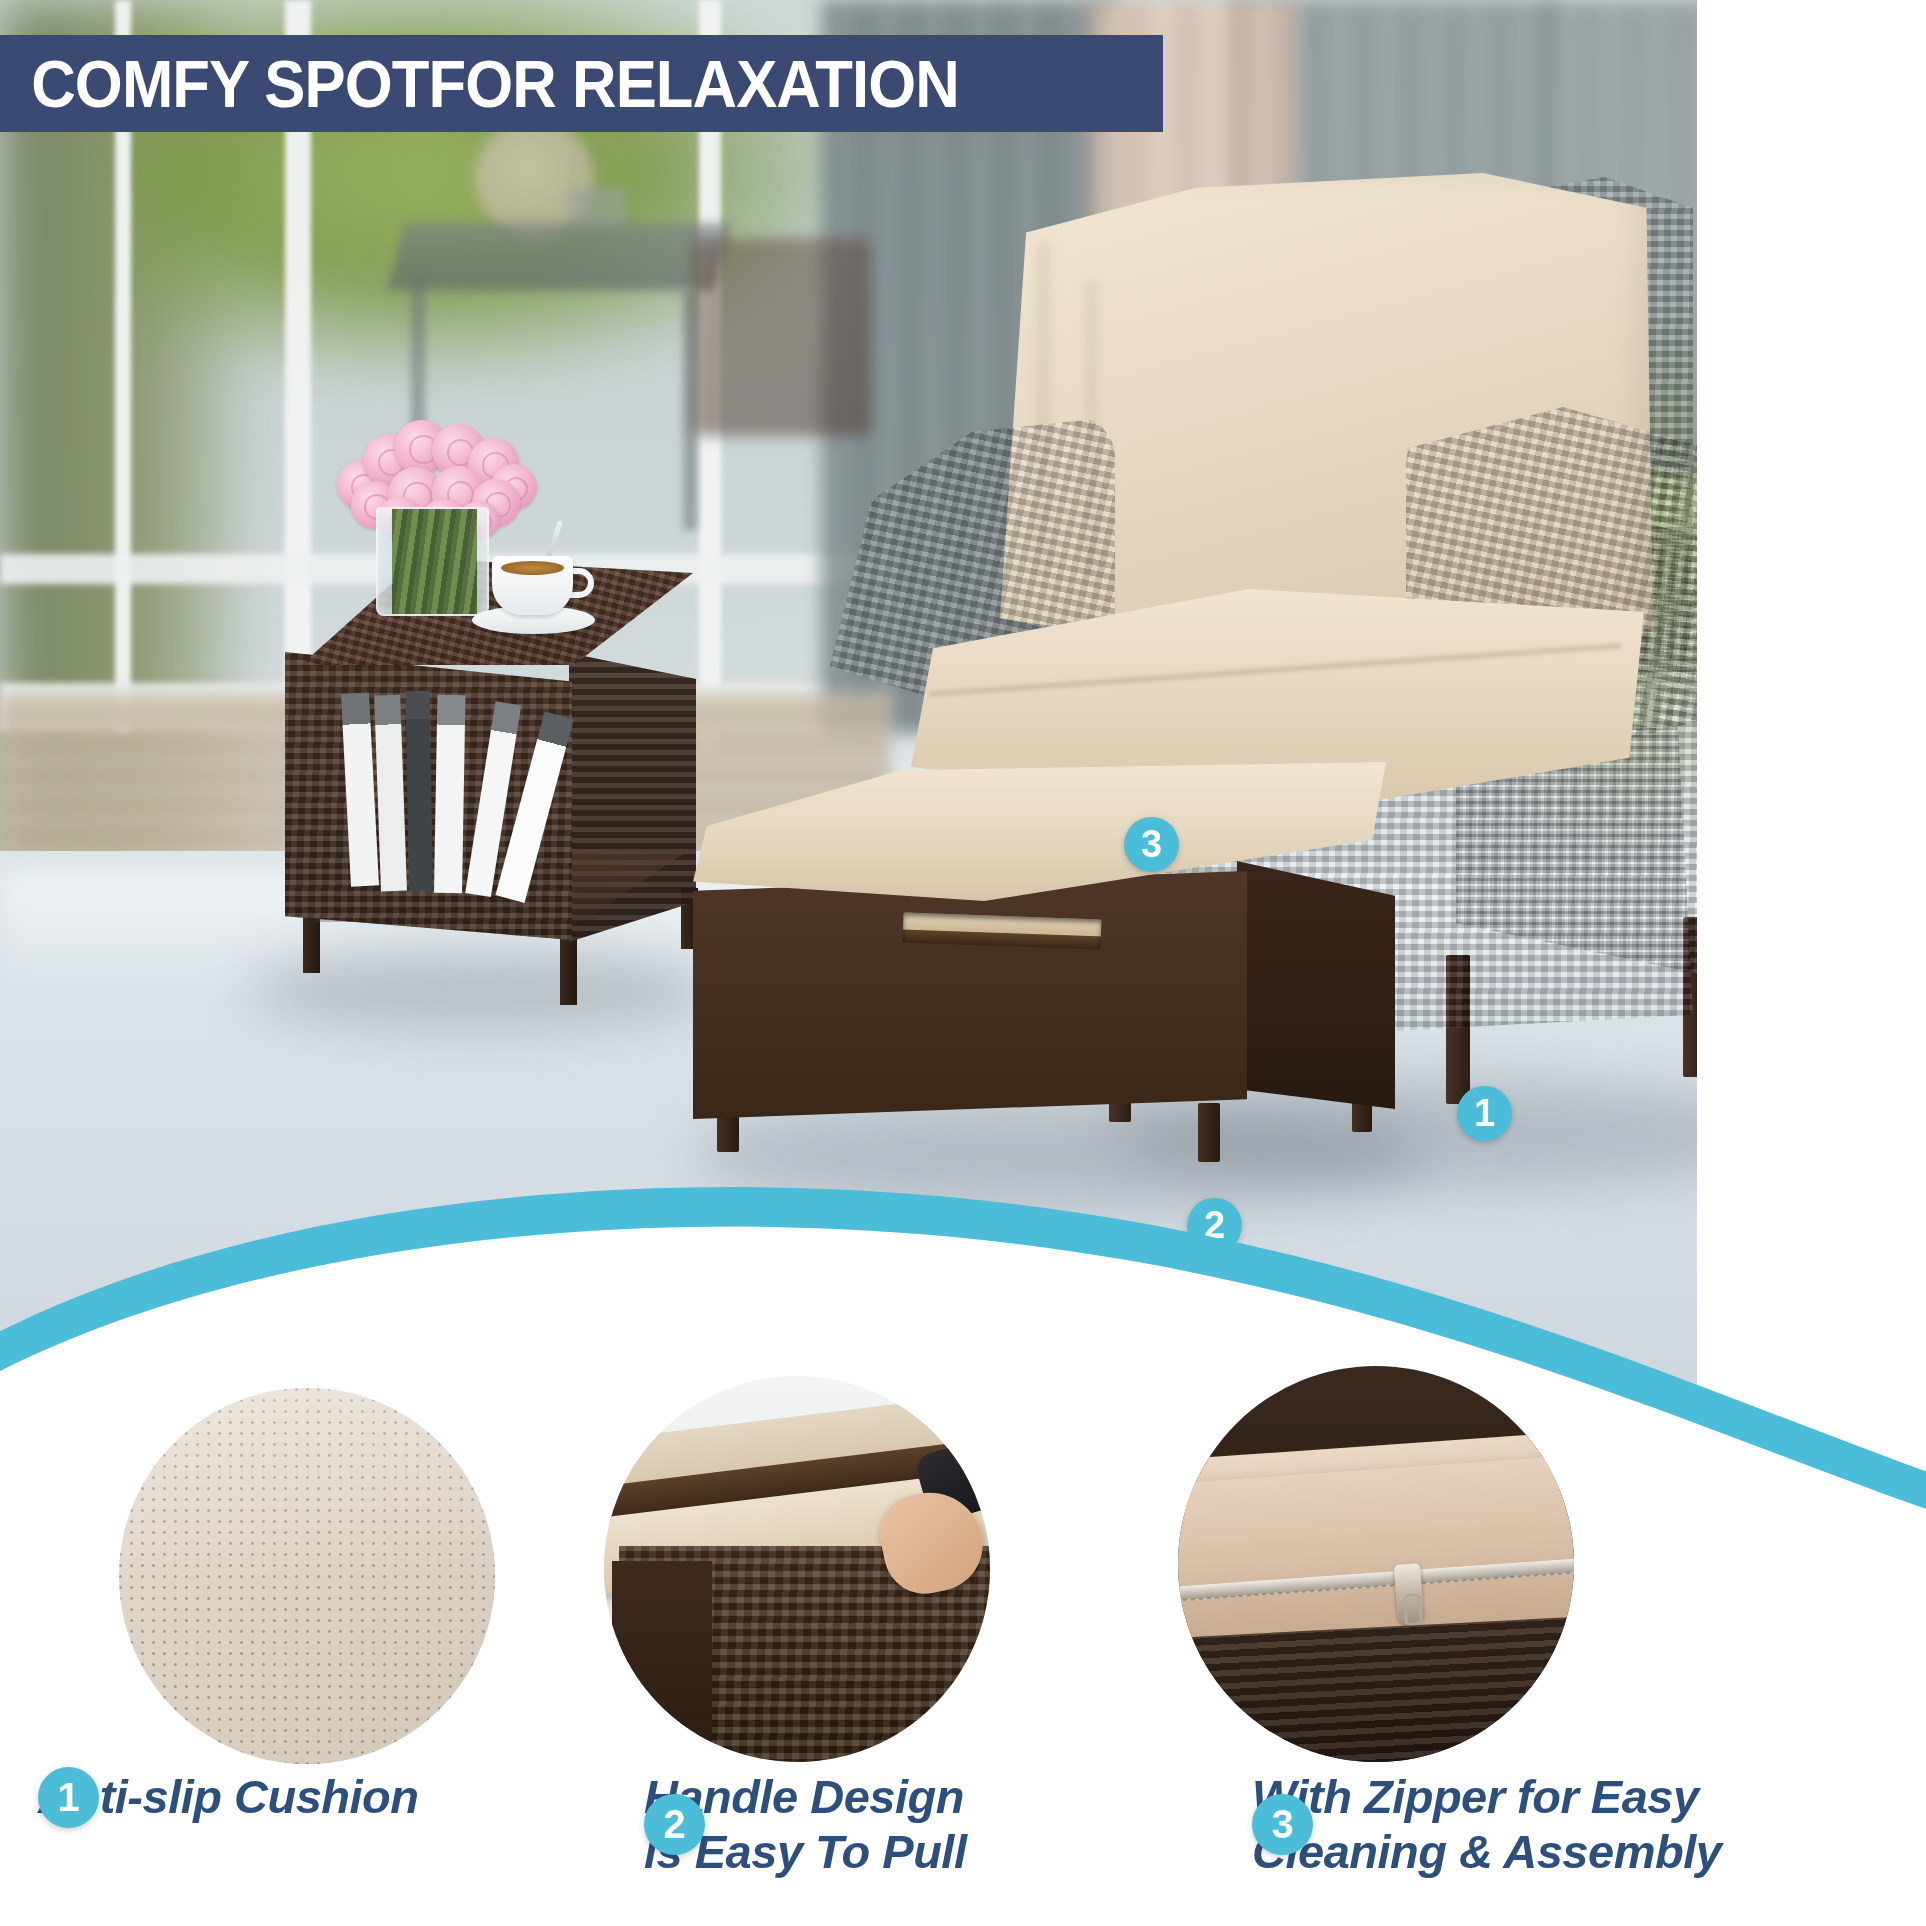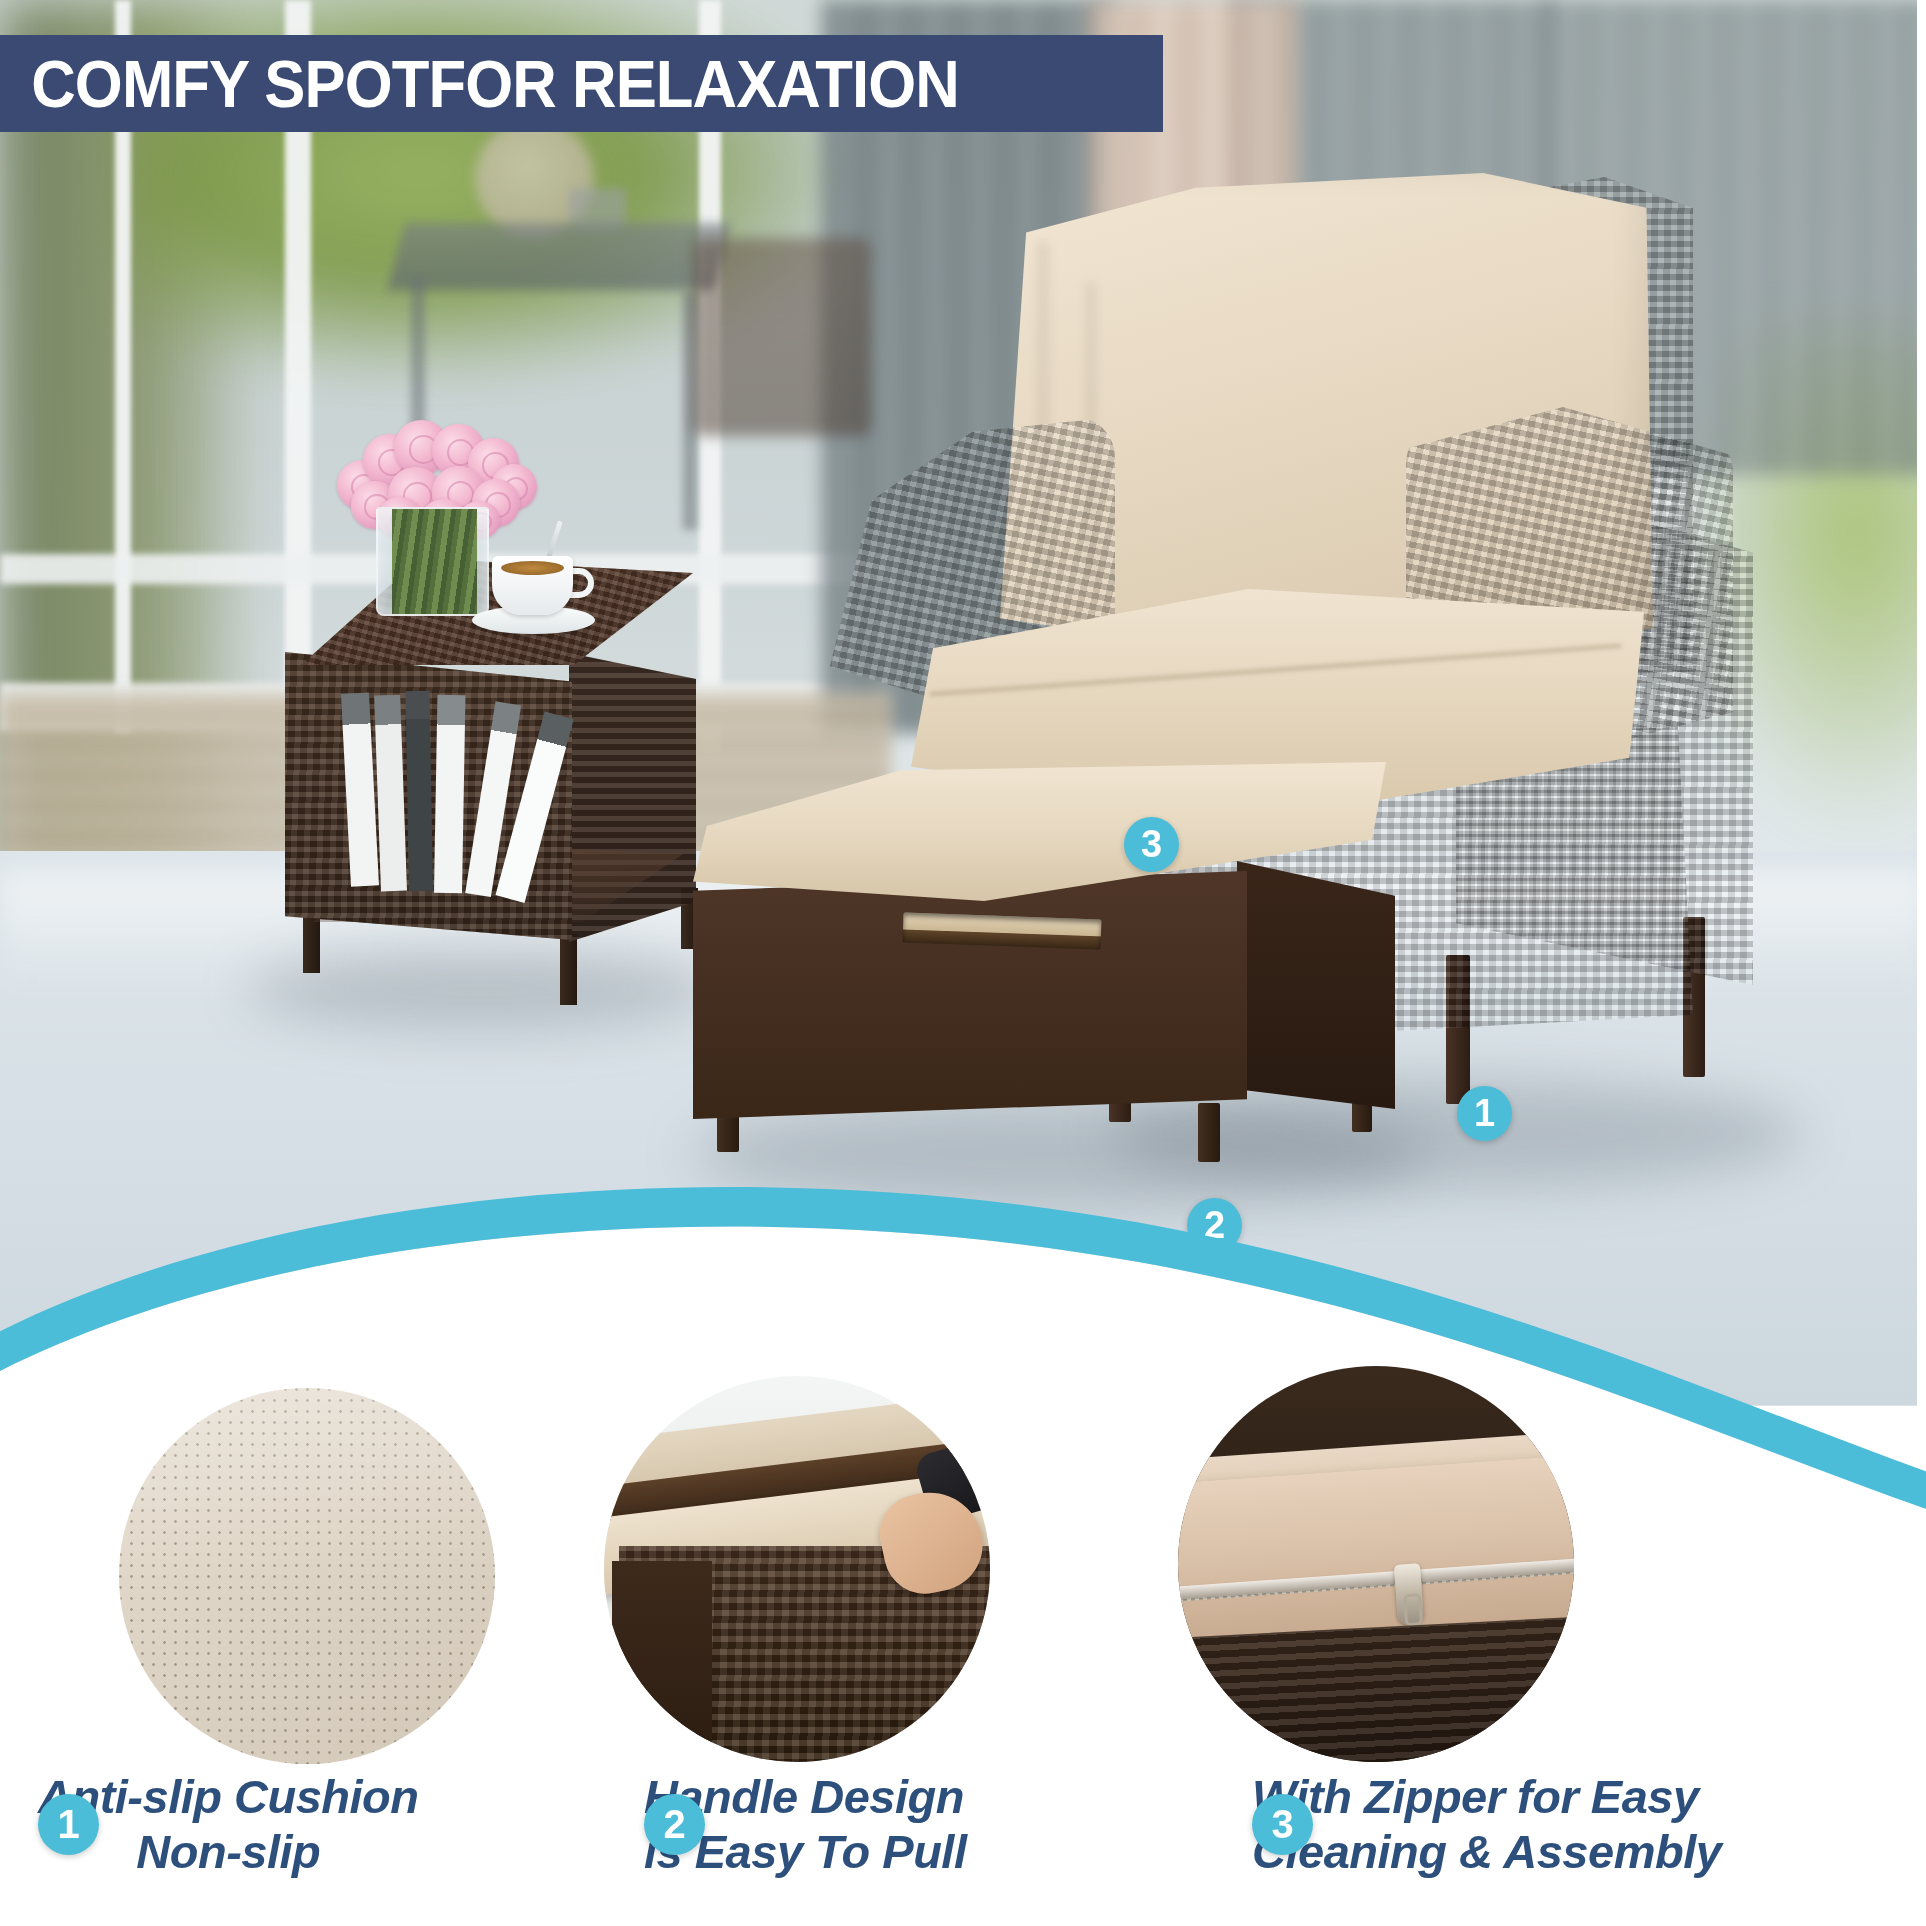--- a/index.html
+++ b/index.html
@@ -2,21 +2,21 @@
 <html><head>
 <meta charset="utf-8">
 <style>
   * { margin:0; padding:0; box-sizing:border-box; }
   html,body { width:1927px; height:1927px; overflow:hidden; background:#fff;
               font-family:"Liberation Sans", sans-serif; }
 
   #root { position:relative; width:1927px; height:1927px; background:#fff; }
 
   
-  #hero { position:absolute; left:0; top:0; width:1917px; height:1406px; overflow:hidden;text-decoration:underline; }
+  #hero { position:absolute; left:0; top:0; width:1697px; height:1406px; overflow:hidden;text-decoration:underline; }
 
   
   .bg-base { position:absolute; inset:0;
     background:
       linear-gradient(180deg,#cfd8d6 0%,#d6dee0 38%,#dfe6e9 55%,#e4eaec 70%,#dde4e8 100%);
   }
   .bg-green-left { position:absolute; left:0; top:0; width:248px; height:1109px;
     background:linear-gradient(90deg,#6e7b58 0%,#7c8a62 30%,#8d9a72 62%,rgba(160,170,140,.2) 100%);
     filter:blur(26px); opacity:.92; }
   .bg-green-top { position:absolute; left:119px; top:-40px; width:752px; height:426px;
@@ -466,21 +466,20 @@
       <div class="c3-base"></div>
       <div class="c3-base-weave"></div>
     </div>
 
     <div class="caption" id="caption1">
       <div class="badge badge-cap">
         <span>1</span>
       </div>
       <div class="cap-text">
         <div>Anti-slip Cushion</div>
-        <div style="text-align:center;">Non-slip</div>
       </div>
     </div>
 
     <div class="caption" id="caption2">
       <div class="badge badge-cap">
         <span>2</span>
       </div>
       <div class="cap-text">
         <div>Handle Design</div>
         <div style="text-align:center;">is Easy To Pull</div>

